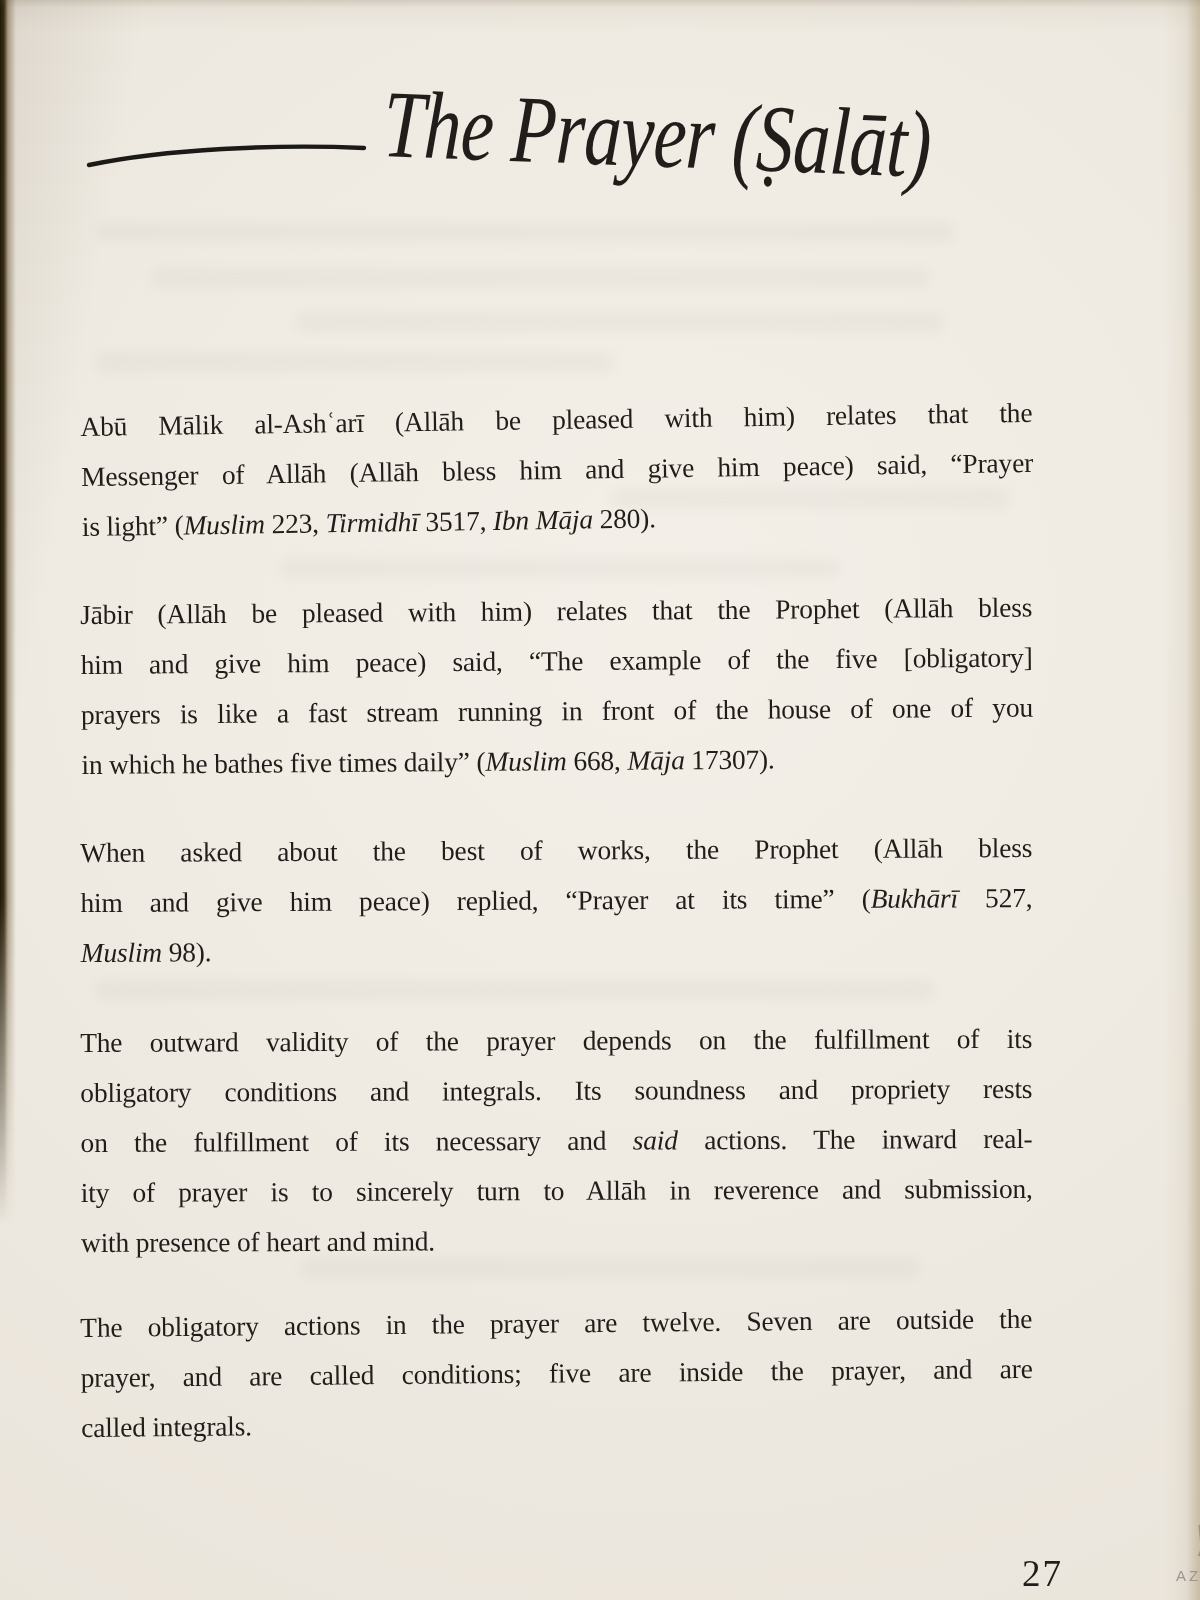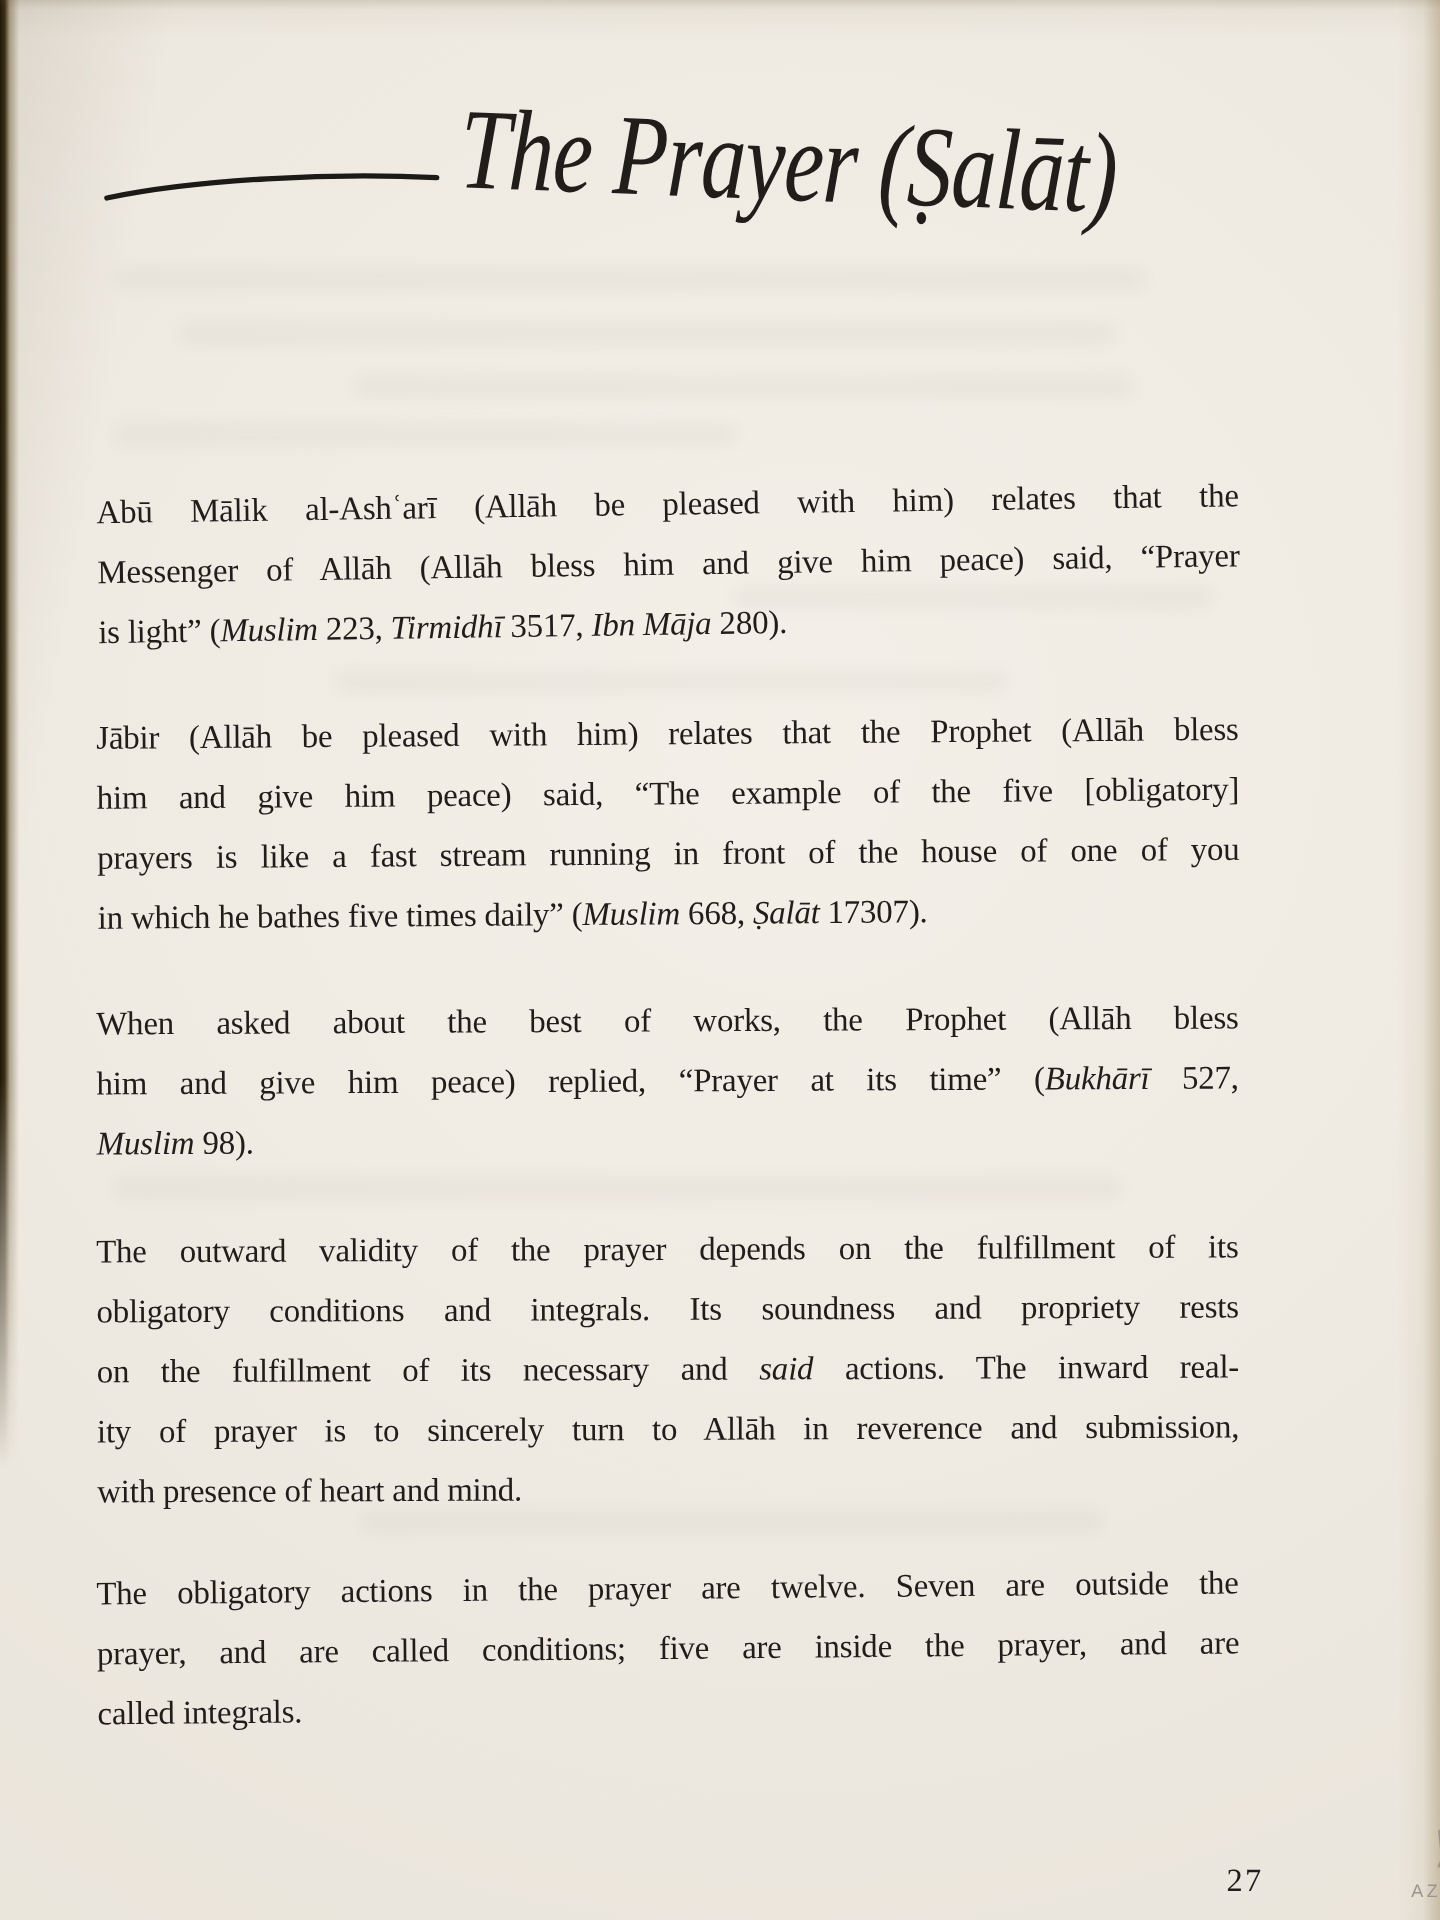--- a/index.html
+++ b/index.html
@@ -46,21 +46,21 @@
   .para:nth-child(1){top:402px;transform:rotate(-0.85deg);}
   .para:nth-child(2){top:590px;transform:rotate(-0.45deg);}
   .para:nth-child(3){top:828px;transform:rotate(-0.30deg);}
   .para:nth-child(4){top:1018px;transform:rotate(-0.25deg);}
   .para:nth-child(5){top:1303px;transform:rotate(-0.55deg);}
   .line{text-align:justify;text-align-last:justify;}
   .line.last{text-align-last:left;}
   .it{font-style:italic;}
 
   
-  .pagenum{position:absolute;left:1022px;top:1552px;font-size:27px;letter-spacing:2px;}
+  .pagenum{position:absolute;left:1022px;top:1552px;font-size:37px;letter-spacing:2px;}
   .watermark{position:absolute;left:1160px;top:1518px;width:86px;text-align:right;
     color:var(--watermark,#9a968e);}
   .watermark svg{transform:rotate(-6deg);}
   .wm-label{font-family:"Liberation Sans","DejaVu Sans",sans-serif;
     font-size:15px;letter-spacing:3px;margin-top:1px;}
 </style>
 </head>
 <body>
 
 <div class="page">
@@ -87,21 +87,21 @@
   <div class="body">
       <div class="para">
         <div class="line"><span>Abū Mālik al-Ashʿarī (Allāh be pleased with him) relates that the</span></div>
         <div class="line"><span>Messenger of Allāh (Allāh bless him and give him peace) said, “Prayer</span></div>
         <div class="line last"><span>is light” (</span><span class="it">Muslim</span><span> 223, </span><span class="it">Tirmidhī</span><span> 3517, </span><span class="it">Ibn Māja</span><span> 280).</span></div>
       </div>
       <div class="para">
         <div class="line"><span>Jābir (Allāh be pleased with him) relates that the Prophet (Allāh bless</span></div>
         <div class="line"><span>him and give him peace) said, “The example of the five [obligatory]</span></div>
         <div class="line"><span>prayers is like a fast stream running in front of the house of one of you</span></div>
-        <div class="line last"><span>in which he bathes five times daily” (</span><span class="it">Muslim</span><span> 668, </span><span class="it">Ṣalāt</span><span> 17307).</span></div>
+        <div class="line last"><span>in which he bathes five times daily” (</span><span class="it">Muslim</span><span> 668, </span><span class="it">Māja</span><span> 17307).</span></div>
       </div>
       <div class="para">
         <div class="line"><span>When asked about the best of works, the Prophet (Allāh bless</span></div>
         <div class="line"><span>him and give him peace) replied, “Prayer at its time” (</span><span class="it">Bukhārī</span><span> 527,</span></div>
         <div class="line last"><span class="it">Muslim</span><span> 98).</span></div>
       </div>
       <div class="para">
         <div class="line"><span>The outward validity of the prayer depends on the fulfillment of its</span></div>
         <div class="line"><span>obligatory conditions and integrals. Its soundness and propriety rests</span></div>
         <div class="line"><span>on the fulfillment of its necessary and </span><span class="it">said</span><span> actions. The inward real-</span></div>

